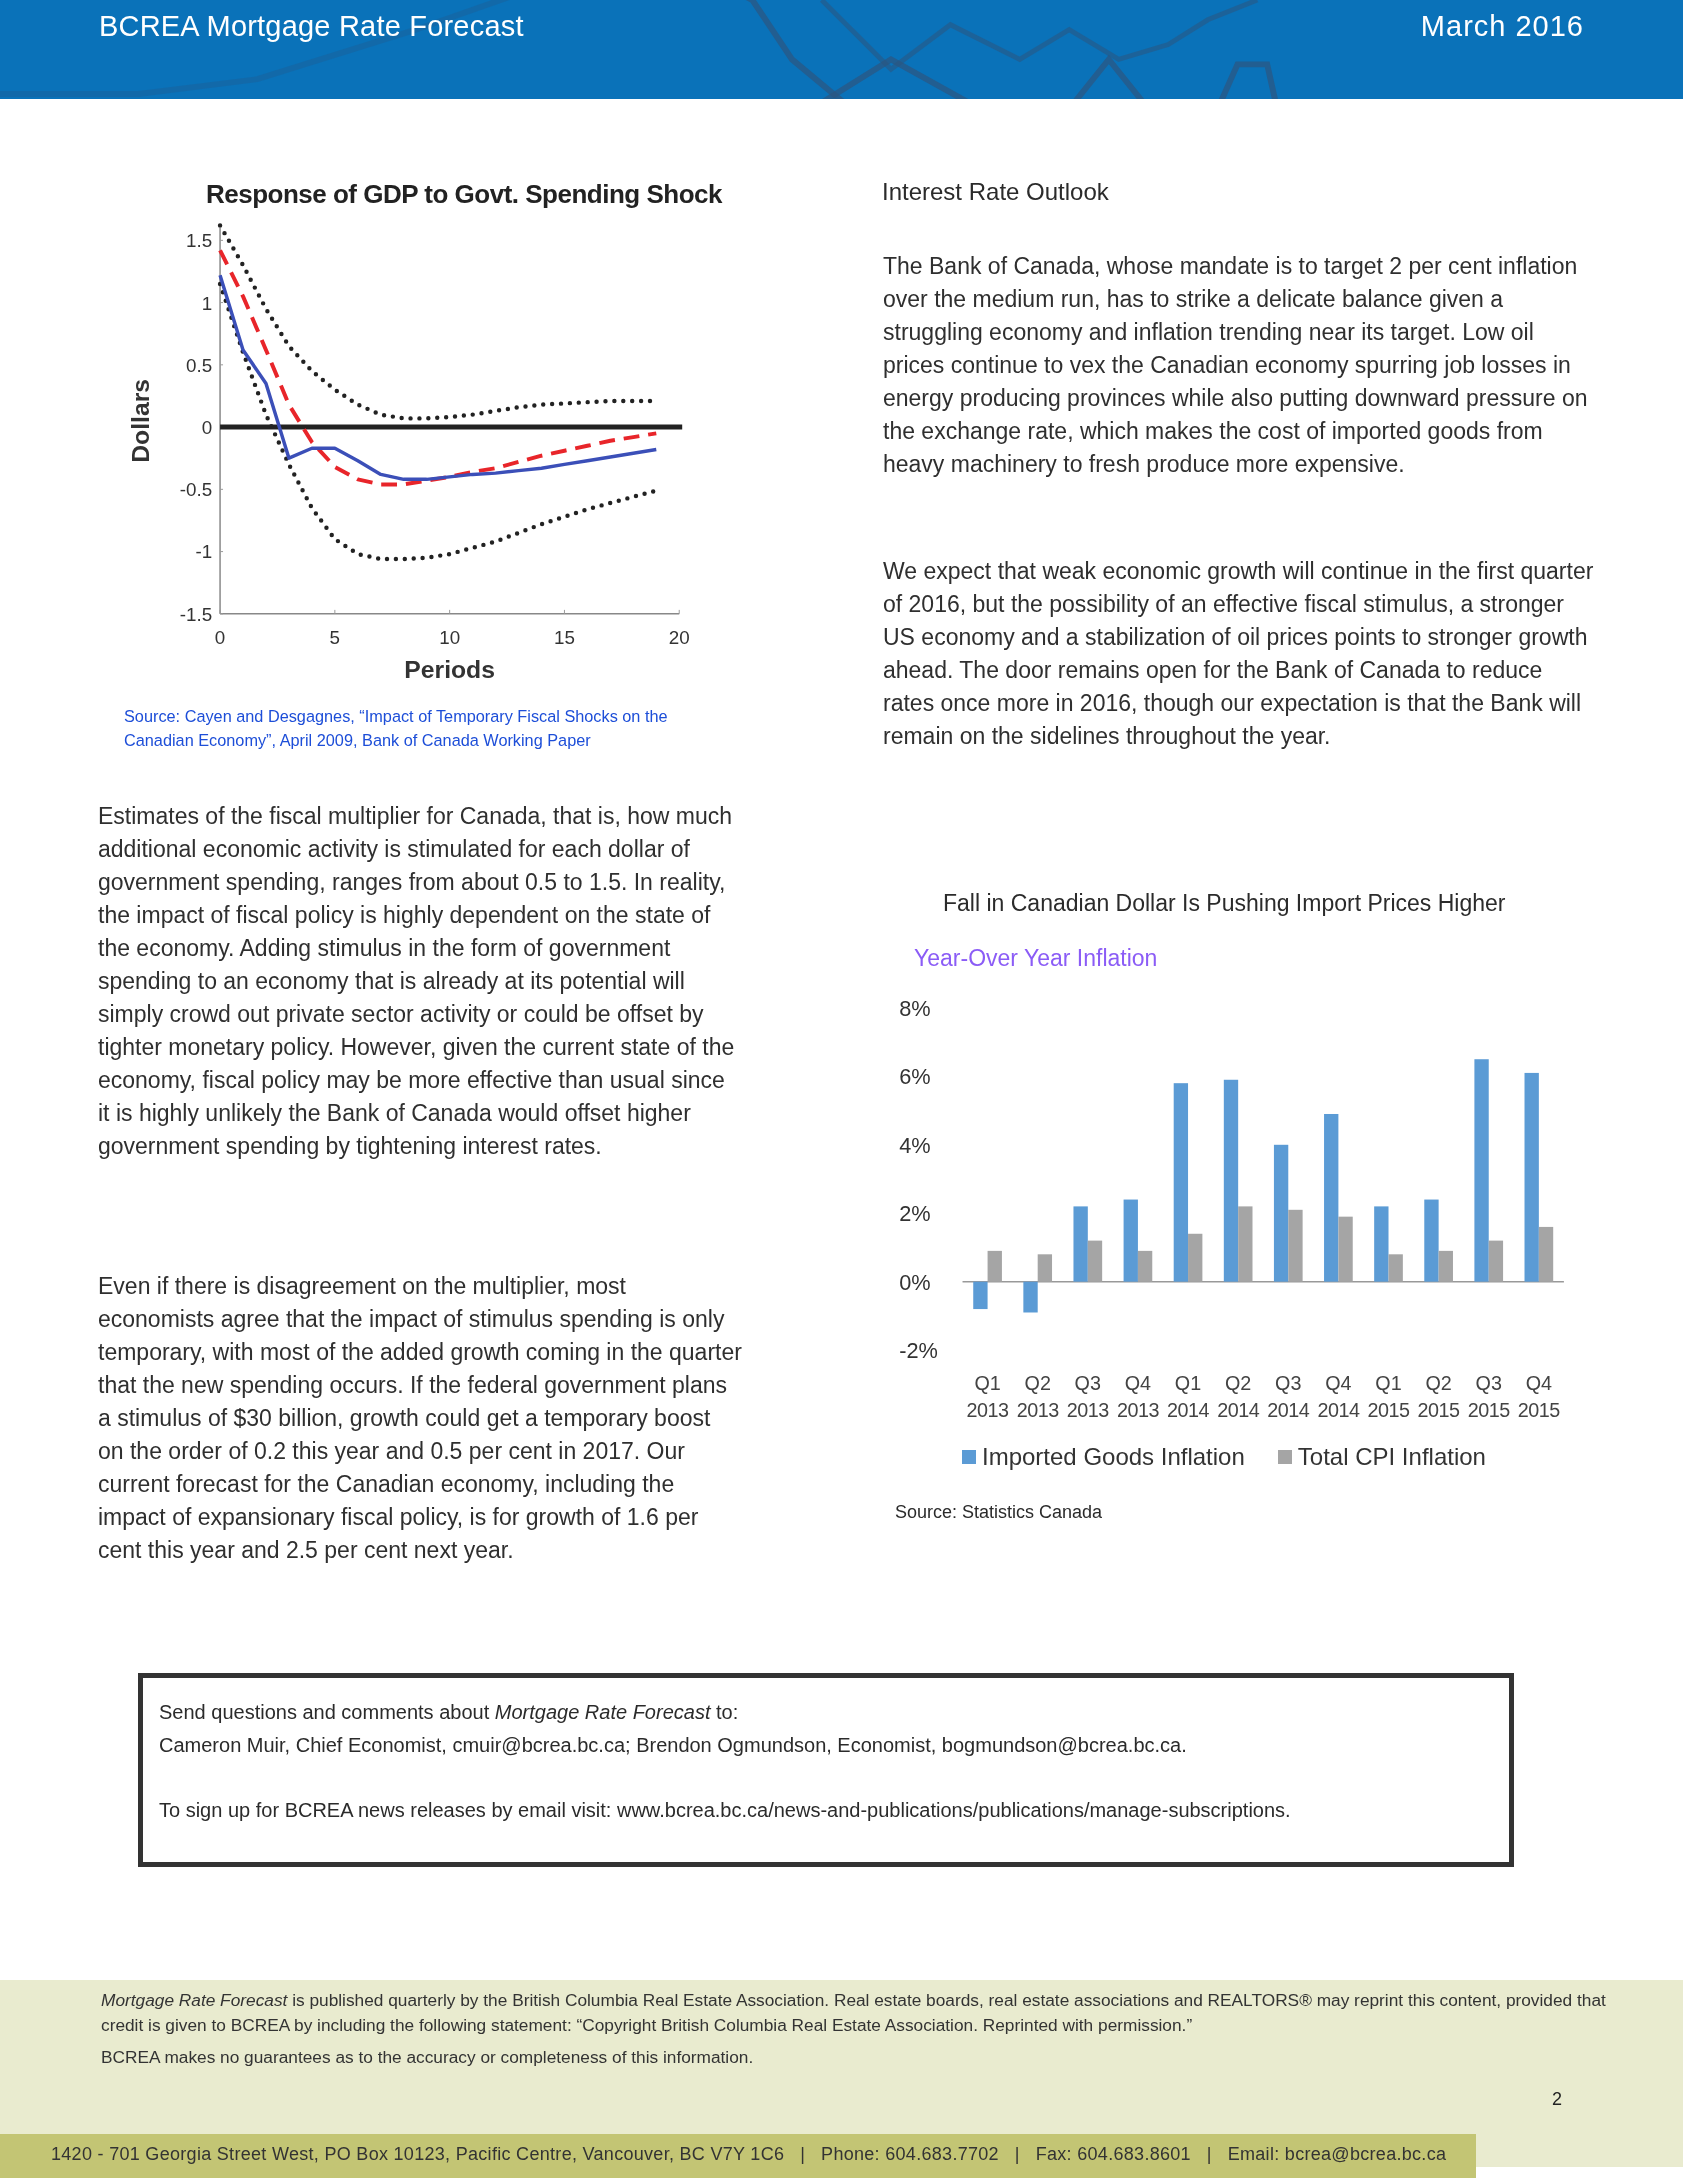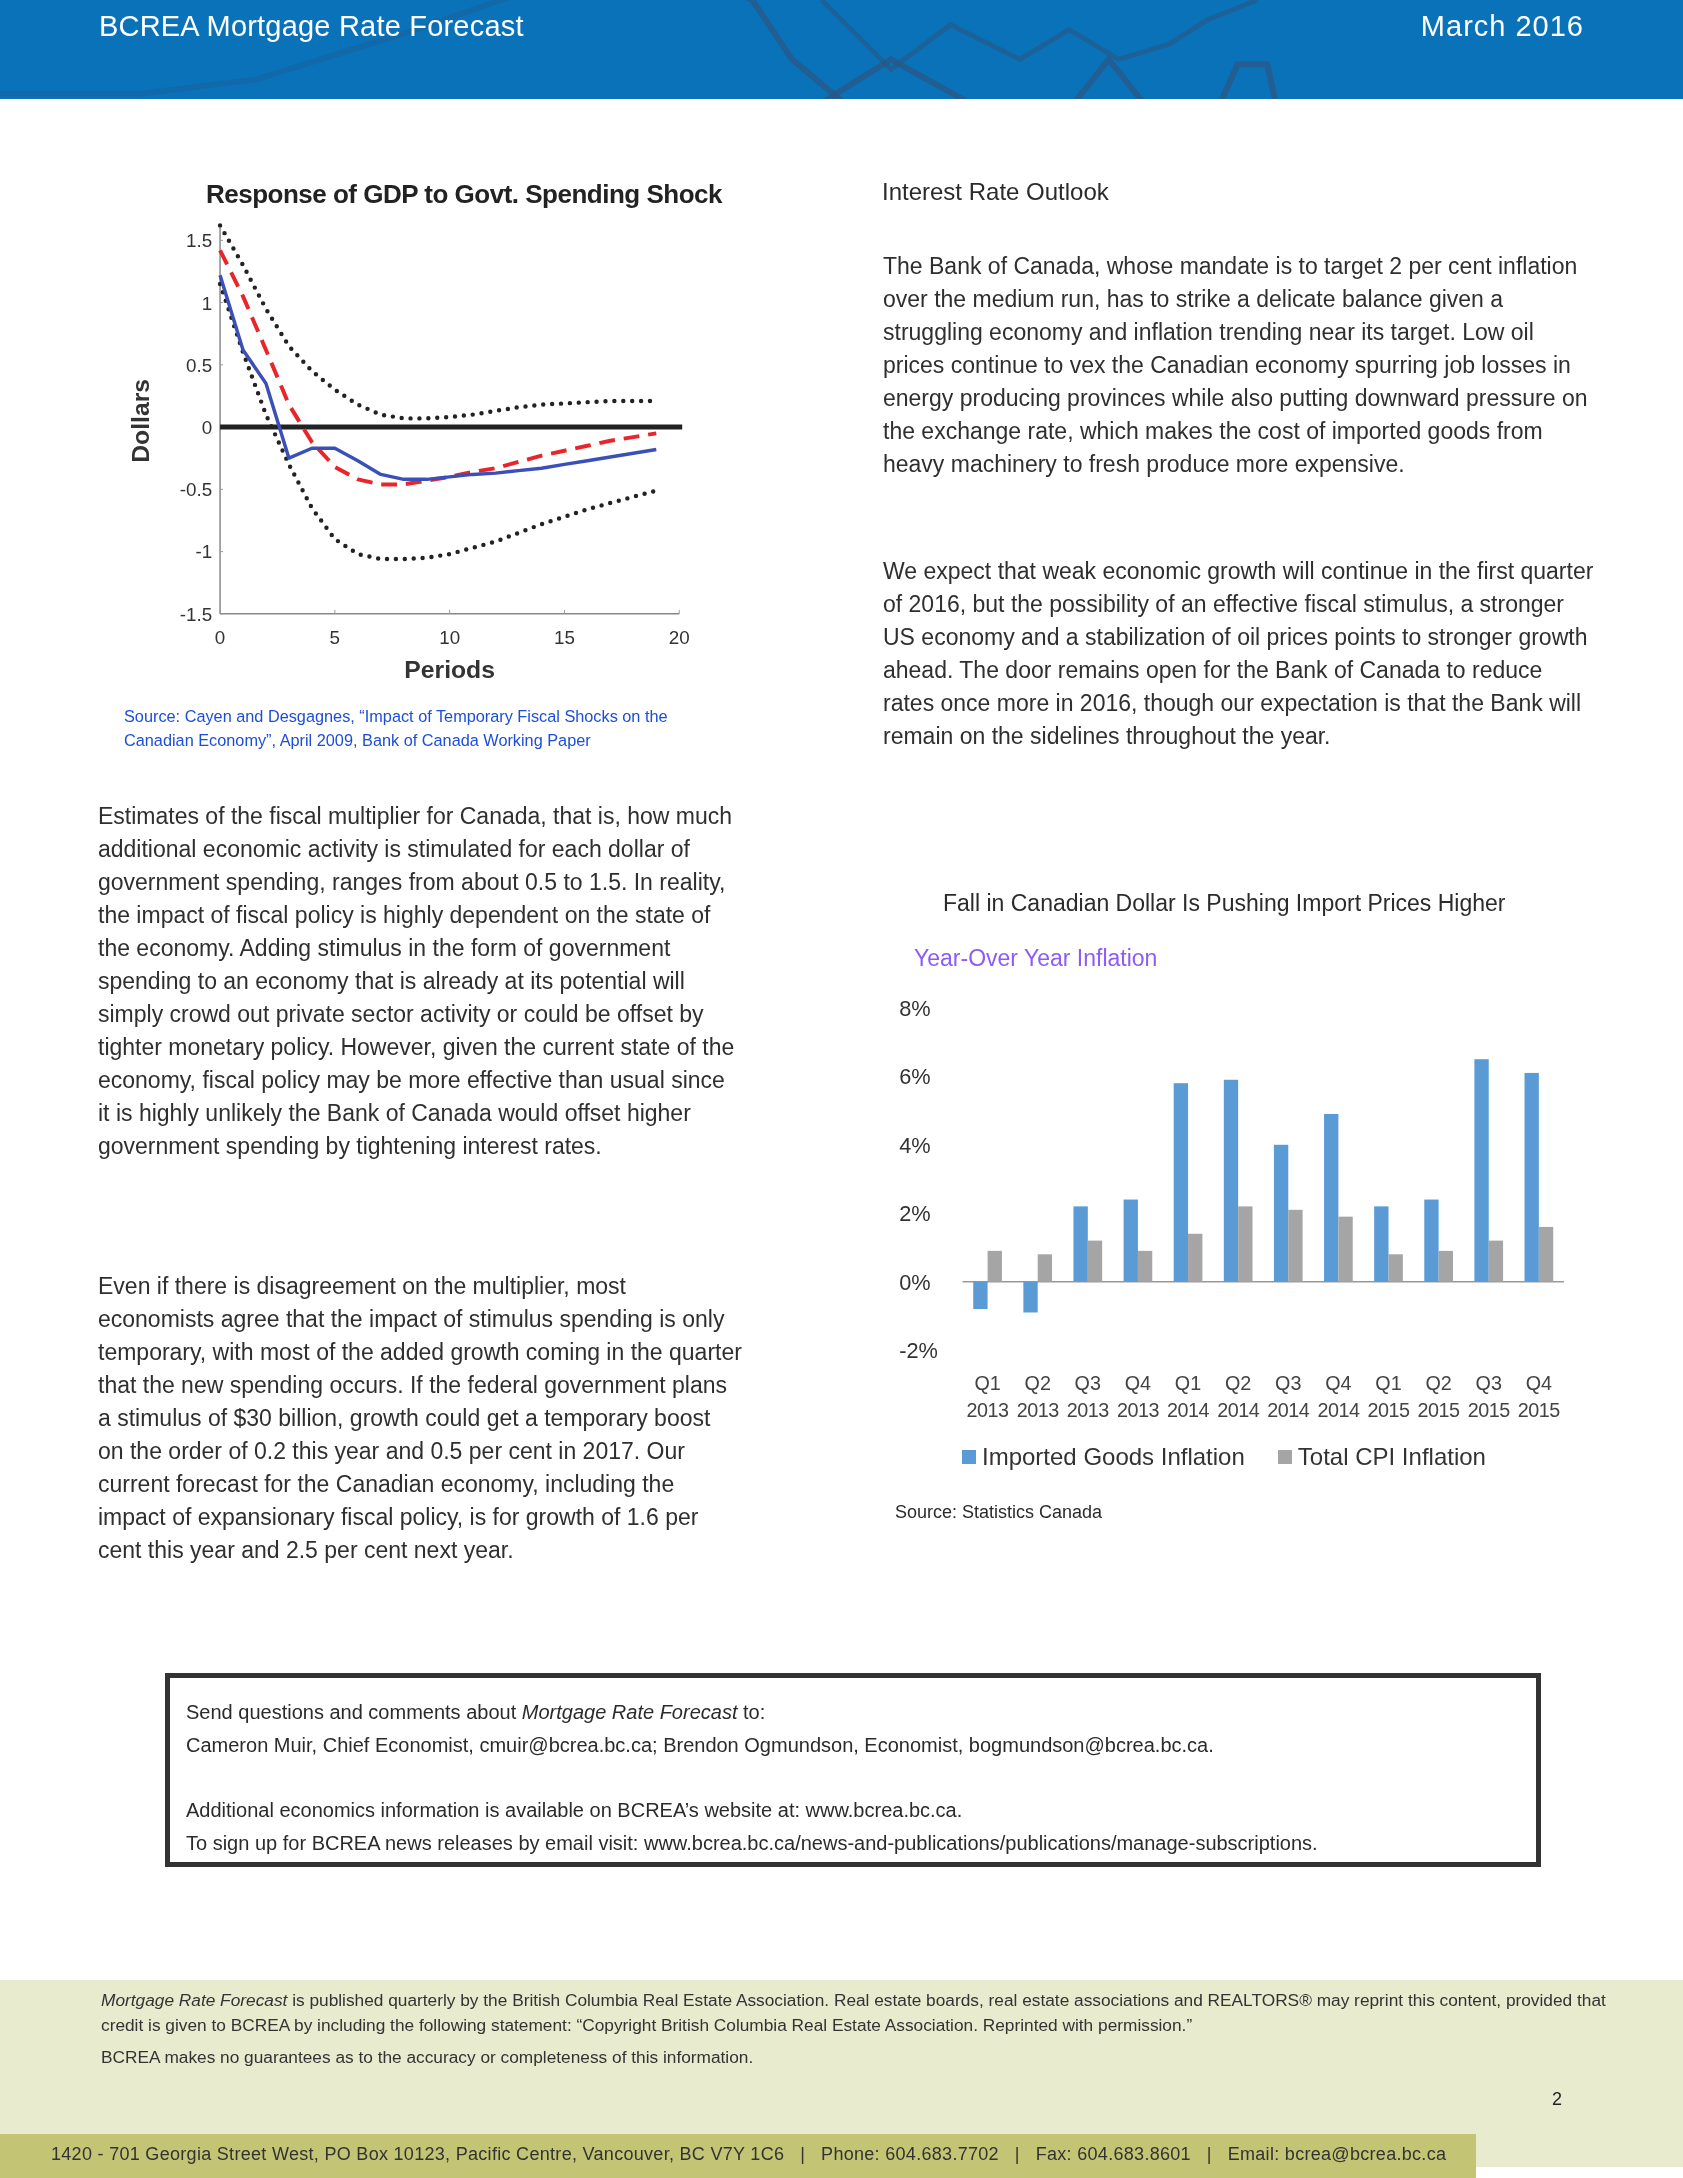--- a/index.html
+++ b/index.html
@@ -22,21 +22,21 @@
   .p4 { left:883px; top:555px; width:713px; }
 
   .chart2-title { position:absolute; left:943px; top:890px; font-size:23px; color:#2b2b2b; }
   .chart2-sub { position:absolute; left:914px; top:945px; font-size:23px; color:#8b5cf6; }
   #inflation-chart { position:absolute; left:881px; top:980px; }
   .legend { position:absolute; left:962px; top:1443px; font-size:24px; color:#333; display:flex; gap:33px; }
   .legend .item { display:flex; align-items:center; gap:6px; }
   .legend .sw { width:14px; height:14px; display:inline-block; }
   .source2 { position:absolute; left:895px; top:1502px; font-size:18px; color:#2b2b2b; }
 
-  .contact-box { position:absolute; left:165px; top:1673px; width:1376px; height:194px; border:5px solid #333; box-sizing:border-box; padding:18px 16px; font-size:20px; line-height:33px; color:#2b2b2b; }
+  .contact-box { position:absolute; left:138px; top:1673px; width:1376px; height:194px; border:5px solid #333; box-sizing:border-box; padding:18px 16px; font-size:20px; line-height:33px; color:#2b2b2b; }
   .contact-box .gap { height:32px; }
 
   .disclaimer { position:absolute; left:0; top:1980px; width:1683px; height:187px; background:#e9ebcf; }
   .disclaimer .line1 { position:absolute; left:101px; top:8px; width:1505px; font-size:17.3px; line-height:25px; color:#333; }
   .disclaimer .line2 { position:absolute; left:101px; top:67px; font-size:17.3px; color:#333; }
   .disclaimer .pagenum { position:absolute; left:1552px; top:109px; font-size:18px; color:#222; }
   .addressbar { position:absolute; left:0; top:2134px; width:1476px; height:44px; background:#c3c574; }
   .addressbar .txt { position:absolute; left:51px; top:10px; font-size:18px; color:#333; white-space:pre; letter-spacing:0.3px; }
 </style>
 </head>
@@ -171,21 +171,20 @@
   </div>
 </div>
 <div class="source2">Source: Statistics Canada</div>
 
 <div class="contact-box">
   <div>
     <span>Send questions and comments about </span><i>Mortgage Rate Forecast</i><span> to:</span>
   </div>
   <div>Cameron Muir, Chief Economist, cmuir@bcrea.bc.ca;  Brendon Ogmundson, Economist, bogmundson@bcrea.bc.ca.</div>
   <div class="gap"></div>
-  <div>Additional economics information is available on BCREA’s website at: www.bcrea.bc.ca.</div>
   <div>To sign up for BCREA news releases by email visit: www.bcrea.bc.ca/news-and-publications/publications/manage-subscriptions.</div>
 </div>
 
 <div class="disclaimer">
   <div class="line1"><i>Mortgage Rate Forecast</i><span> is published quarterly by the British Columbia Real Estate Association. Real estate boards, real estate associations and REALTORS® may reprint this content, provided that credit is given to BCREA by including the following statement: “Copyright British Columbia Real Estate Association. Reprinted with permission.”</span></div>
   <div class="line2">BCREA makes no guarantees as to the accuracy or completeness of this information.</div>
   <div class="pagenum">2</div>
 </div>
 <div class="addressbar">
   <div class="txt">1420 - 701 Georgia Street West, PO Box 10123, Pacific Centre, Vancouver, BC V7Y 1C6   |   Phone: 604.683.7702   |   Fax: 604.683.8601   |   Email: bcrea@bcrea.bc.ca</div>

